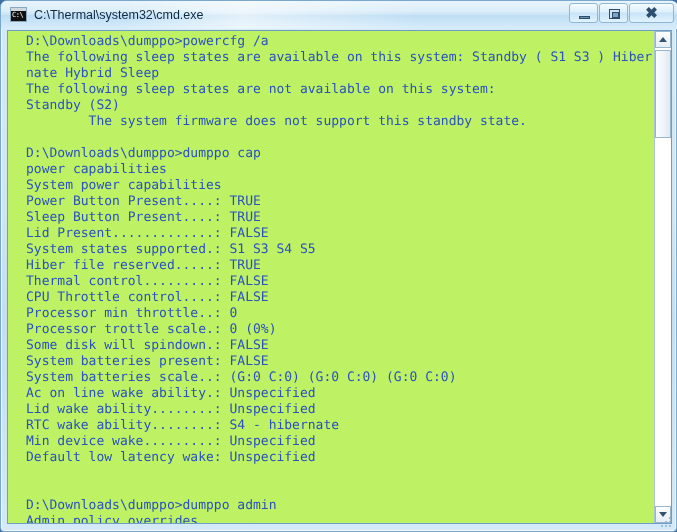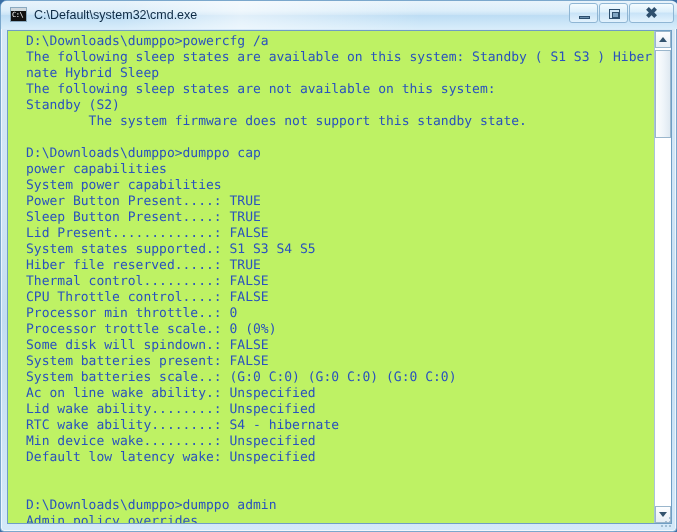--- a/index.html
+++ b/index.html
@@ -242,21 +242,21 @@
 
 <div class="window">
 
   <div class="titlebar">
     <div class="title-glass-streak"></div>
 
     <div class="cmd-icon">
       <span class="cmd-icon-prompt">C:\</span>
     </div>
 
-    <div class="title-text">C:\Default\system32\cmd.exe</div>
+    <div class="title-text">C:\Thermal\system32\cmd.exe</div>
 
     <div class="win-buttons">
       <div class="win-btn">
         <span class="glyph-min"></span>
       </div>
       <div class="win-btn">
         <span class="glyph-max"></span>
       </div>
       <div class="win-btn close">
         <span class="glyph-close">✖</span>

